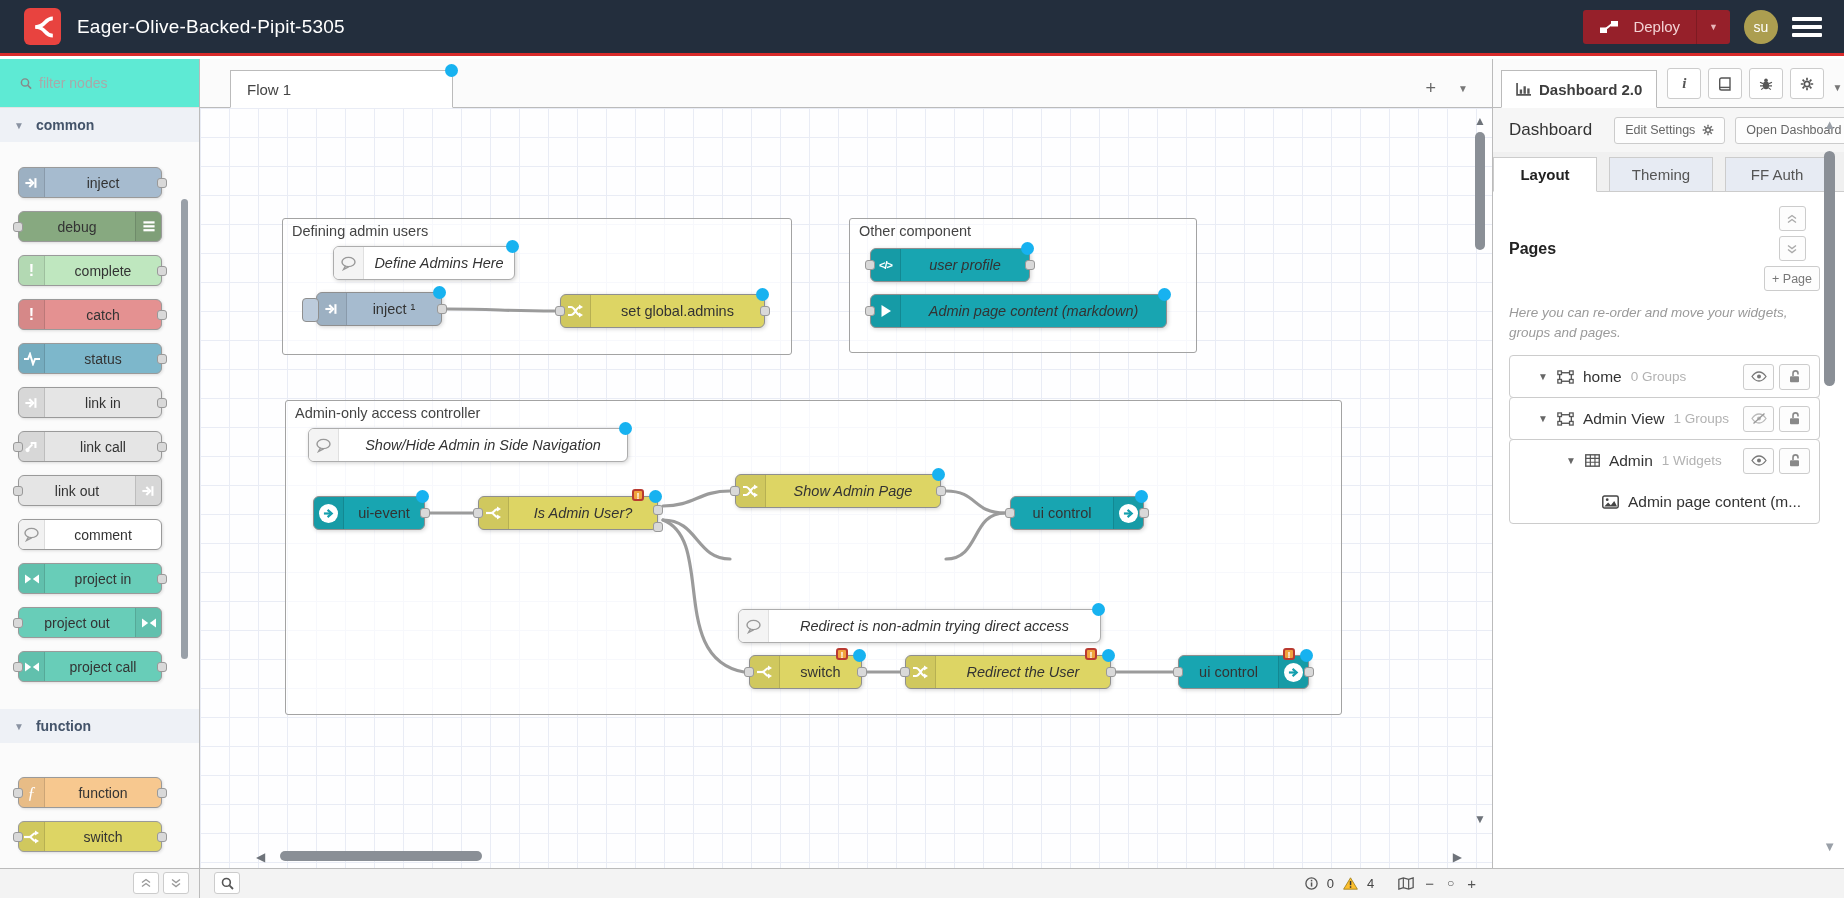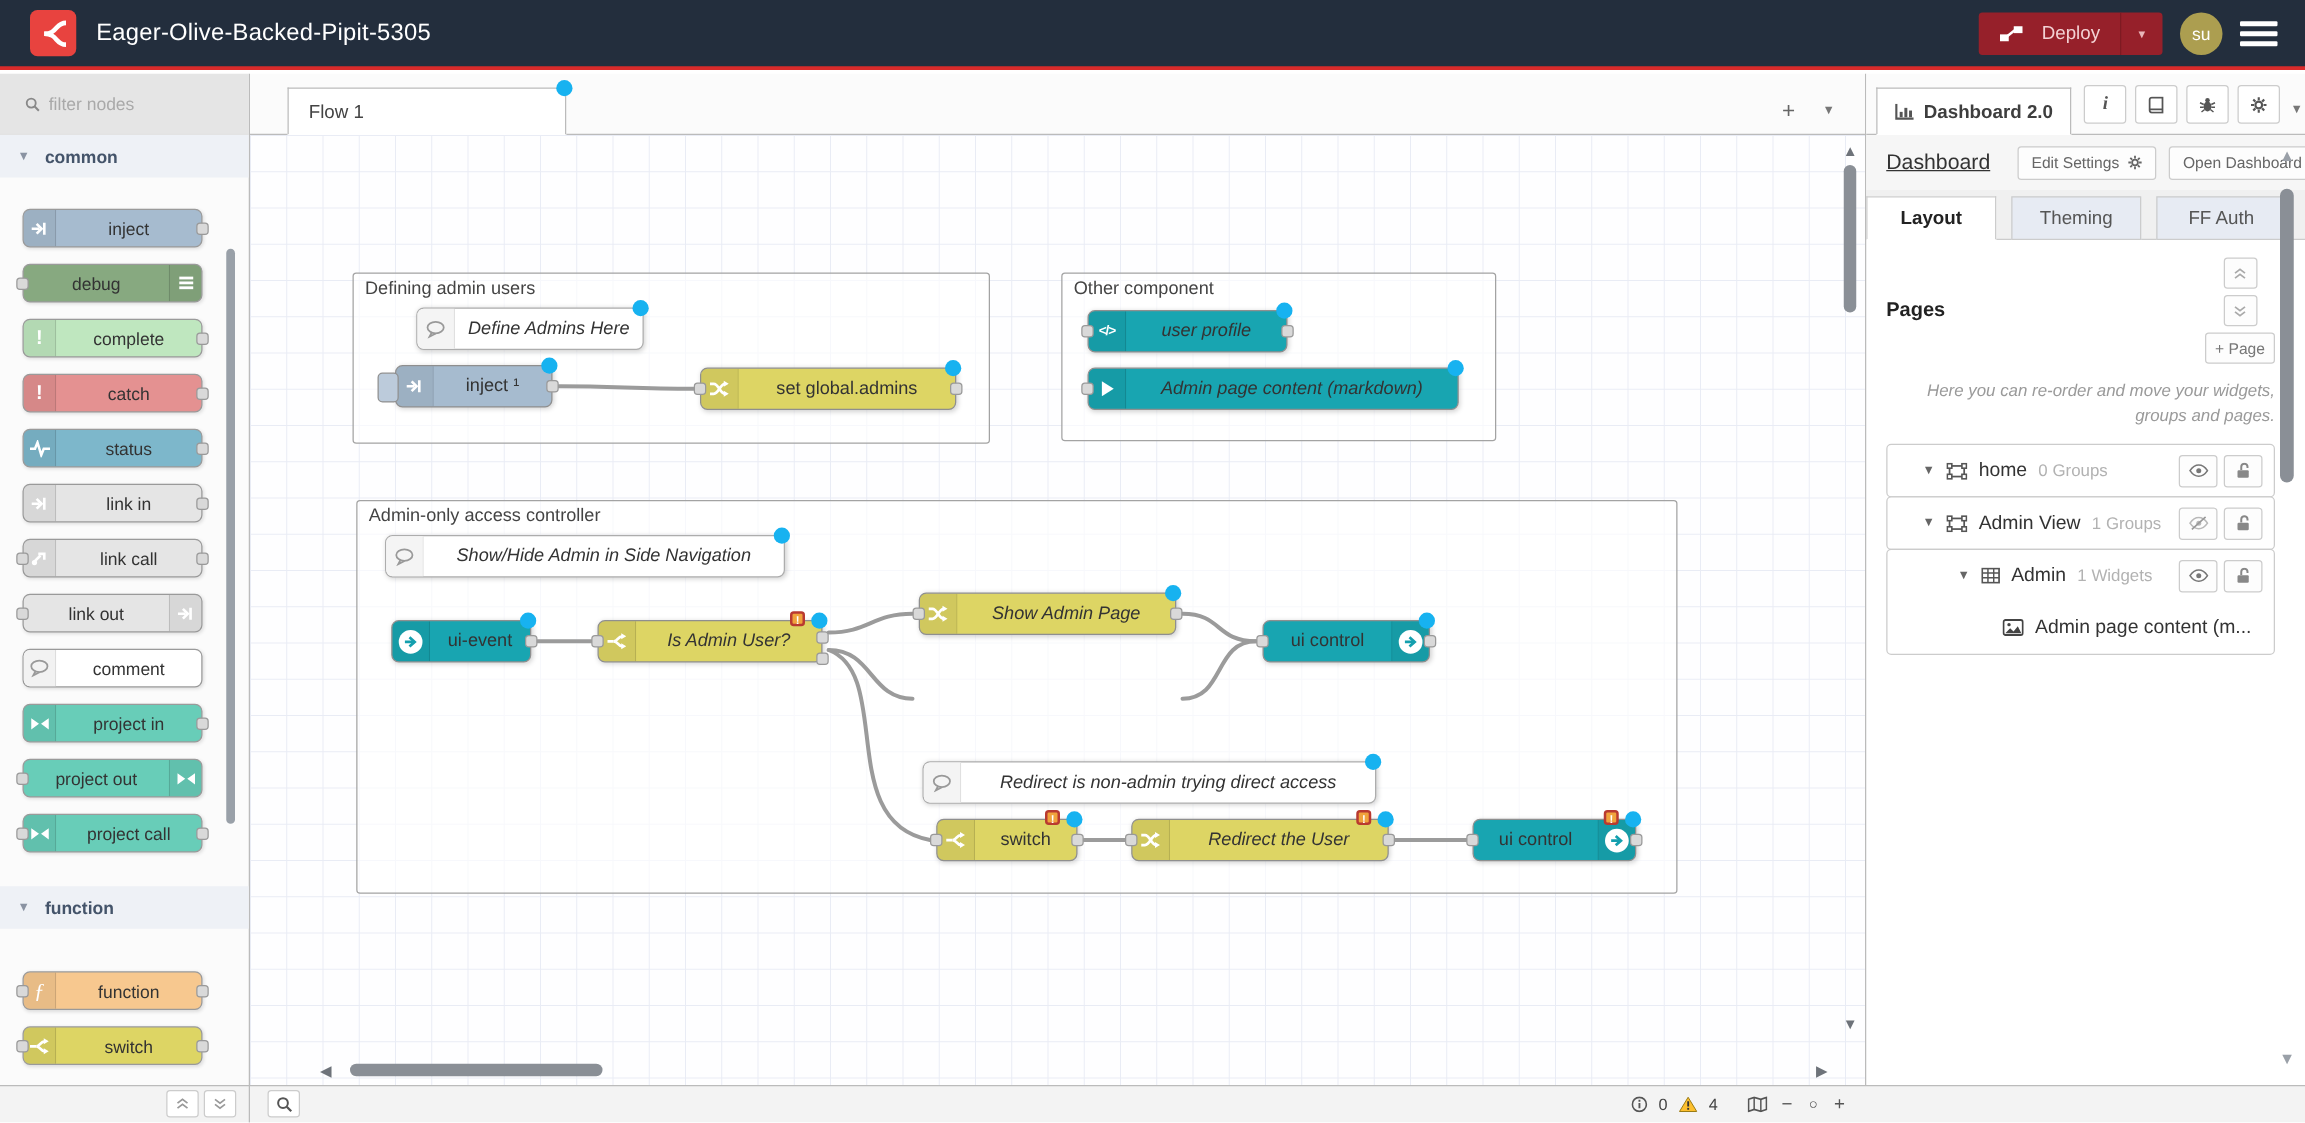--- a/index.html
+++ b/index.html
@@ -18,21 +18,21 @@
   .burger { width:30px; display:flex; flex-direction:column; gap:4px; cursor:pointer; }
   .burger span { height:4px; background:#fff; border-radius:1px; }
 
   
   .palette { position:absolute; left:0; top:59px; width:200px; height:809px; background:#fbfbfb; border-right:1px solid #bbb; }
   .workspace { position:absolute; left:200px; top:59px; width:1292px; height:809px; }
   .sidebar { position:absolute; left:1492px; top:59px; width:352px; height:809px; border-left:1px solid #bbb; background:#fff; }
   .footer { position:absolute; left:0; top:868px; width:100%; height:30px; background:#f3f3f3; border-top:1px solid #bbb; }
 
   
-  .psearch { height:49px; display:flex; align-items:center; padding:0 20px; gap:7px; border-bottom:1px solid #e3e3e3; background:#e5e5e5; }
+  .psearch { height:49px; display:flex; align-items:center; padding:0 20px; gap:7px; border-bottom:1px solid #e3e3e3; background:#5eead4; }
   .psearch input { border:none; outline:none; font-size:14px; color:#555; width:140px; background:transparent; }
   .psearch input::placeholder { color:#a9a9a9; }
   .pcat { height:34px; background:#eef1f6; display:flex; align-items:center; gap:12px; padding:0 14px; color:#44546a; font-weight:bold; font-size:14px; cursor:pointer; }
   .pcat .chev { color:#8a93a2; font-size:10px; }
   .plist { padding:25px 0 14px 0; }
   .pnode { position:relative; width:144px; height:31px; margin:0 0 13px 18px; border:1px solid #9a9a9a; border-radius:6px; display:flex; align-items:center; box-shadow:1px 1px 3px rgba(0,0,0,.12); cursor:grab; font-size:14px; color:#333; }
   .pico { width:26px; align-self:stretch; flex:none; display:flex; align-items:center; justify-content:center; background:rgba(0,0,0,.06); }
   .pico.l { border-right:1px solid rgba(0,0,0,.12); border-radius:5px 0 0 5px; }
   .pico.r { border-left:1px solid rgba(0,0,0,.12); border-radius:0 5px 5px 0; }
   .plbl { flex:1; text-align:center; white-space:nowrap; }
@@ -89,27 +89,27 @@
   .zbtn { color:#555; font-size:15px; cursor:pointer; padding:0 2px; }
 
   
   .stabbar { height:49px; background:#fbfbfb; border-bottom:1px solid #bbb; position:relative; display:flex; align-items:flex-end; }
   .stab { position:relative; bottom:-1px; margin-left:8px; height:38px; background:#fff; border:1px solid #bbb; border-bottom:1px solid #fff; display:flex; align-items:center; gap:8px; padding:0 14px; font-size:15px; font-weight:bold; color:#3e3e3e; cursor:pointer; }
   .sicons { display:flex; gap:7px; margin-left:10px; margin-bottom:8px; }
   .sibtn { width:34px; height:31px; background:#fff; border:1px solid #ccc; border-radius:3px; display:flex; align-items:center; justify-content:center; cursor:pointer; }
   .ibtn-txt { font-family:"Liberation Serif",serif; font-weight:bold; font-style:italic; font-size:15px; color:#555; }
   .scaret { margin-left:8px; margin-bottom:14px; color:#777; font-size:10px; cursor:pointer; }
   .shead { height:44px; background:#f6f6f6; display:flex; align-items:center; padding:0 8px 0 16px; gap:10px; }
-  .shead-title { font-size:17px; color:#333; flex:none; margin-right:12px;text-decoration:underline; }
+  .shead-title { font-size:17px; color:#333; flex:none; margin-right:12px; }
   .sbtn { height:27px; background:#fdfdfd; border:1px solid #ccc; border-radius:3px; display:flex; align-items:center; gap:7px; padding:0 10px; font-size:12.5px; color:#666; cursor:pointer; white-space:nowrap; }
   .stabs { height:40px; background:#f0f0f0; border-bottom:1px solid #ccc; display:flex; align-items:flex-end; padding-left:0; }
   .stab2 { position:relative; bottom:-1px; height:35px; display:flex; align-items:center; justify-content:center; width:104px; font-size:15px; cursor:pointer; }
   .stab2.active { background:#fff; border:1px solid #ccc; border-bottom:1px solid #fff; font-weight:bold; color:#222; }
   .stab2.idle { background:#e7ebf3; border:1px solid #ccc; color:#555; margin-left:12px; }
-  .spages { padding:14px 24px 0 16px;text-align:right; }
+  .spages { padding:14px 24px 0 16px; }
   .pages-head { display:flex; align-items:center; }
   .pages-title { font-size:16px; font-weight:bold; color:#222; }
   .pages-actions { margin-left:auto; display:flex; gap:5px; align-items:center;flex-direction:column; }
   .pgbtn { height:25px; min-width:27px; background:#fdfdfd; border:1px solid #ccc; border-radius:3px; display:flex; align-items:center; justify-content:center; gap:4px; padding:0 7px; font-size:12.5px; color:#777; cursor:pointer; }
   .pages-help { margin-top:12px; font-style:italic; color:#9a9a9a; font-size:13.5px; line-height:1.45; }
   .tree { margin-top:14px; }
   .trow-box { border:1px solid #ccc; border-radius:4px; background:#fff; margin-top:-1px; }
   .trow { height:41px; display:flex; align-items:center; gap:9px; padding:0 9px; }
   .trow .chev { color:#666; font-size:10px; cursor:pointer; }
   .tname { font-size:15.5px; color:#333; }

